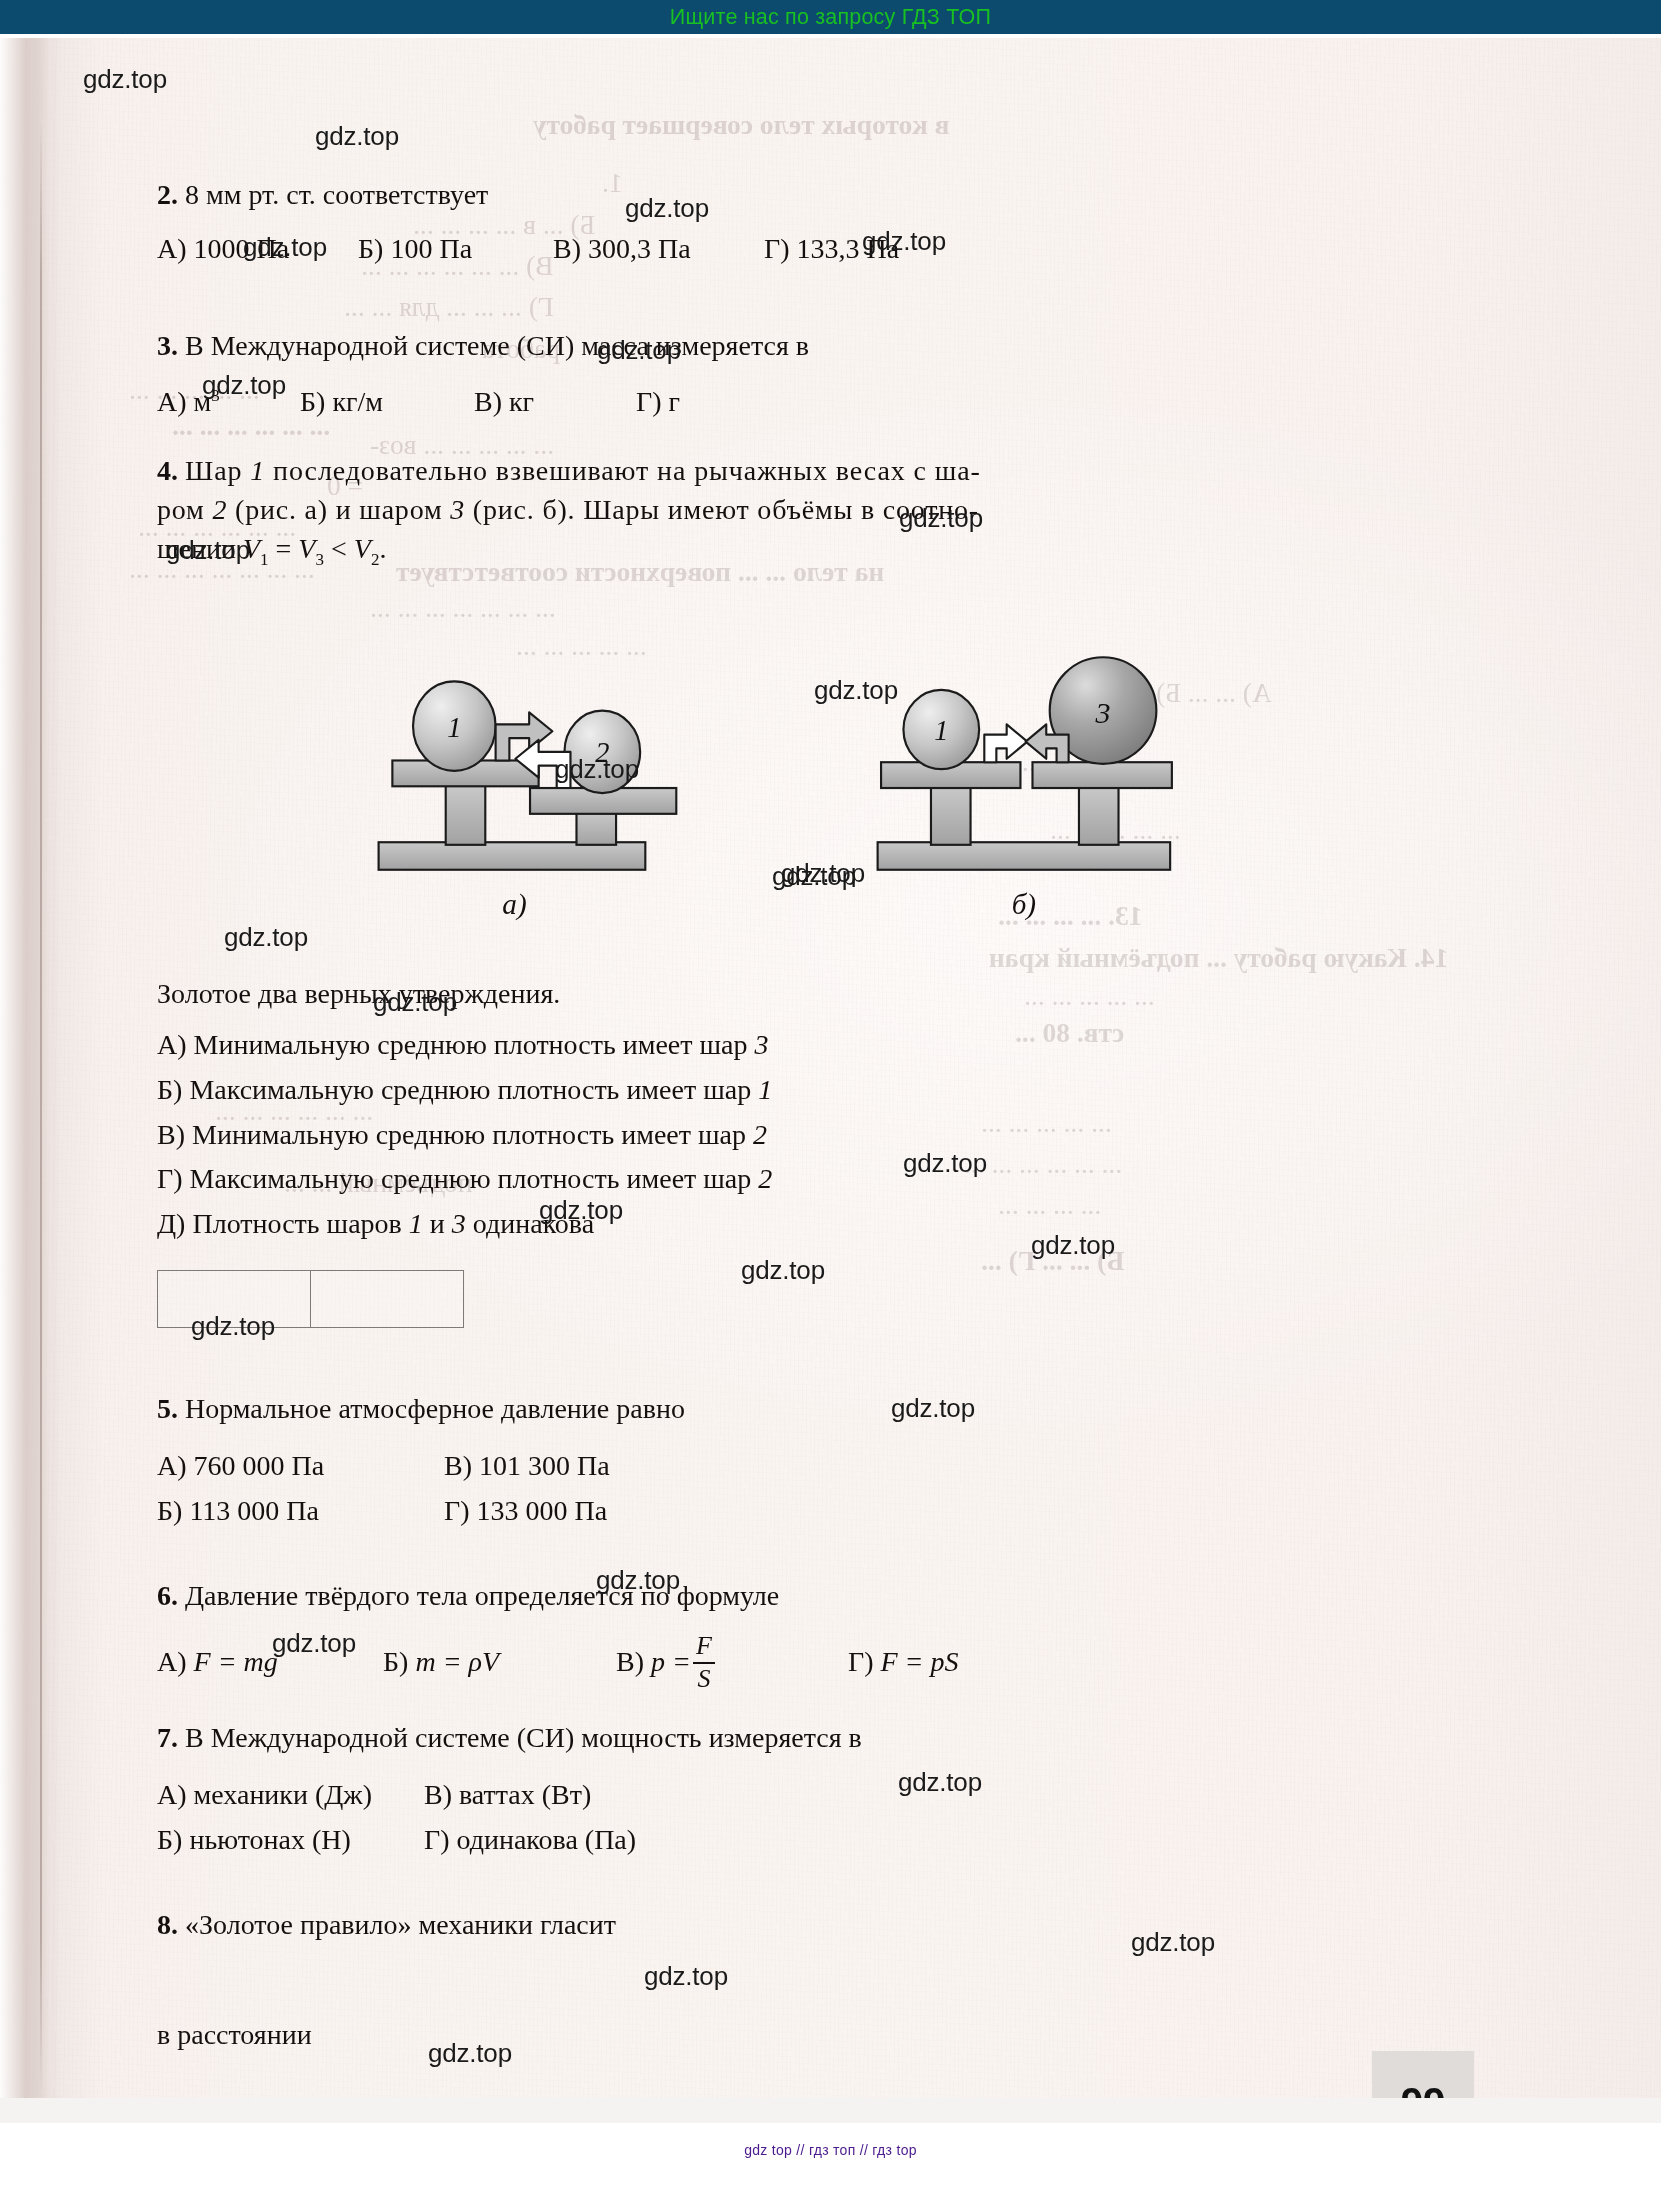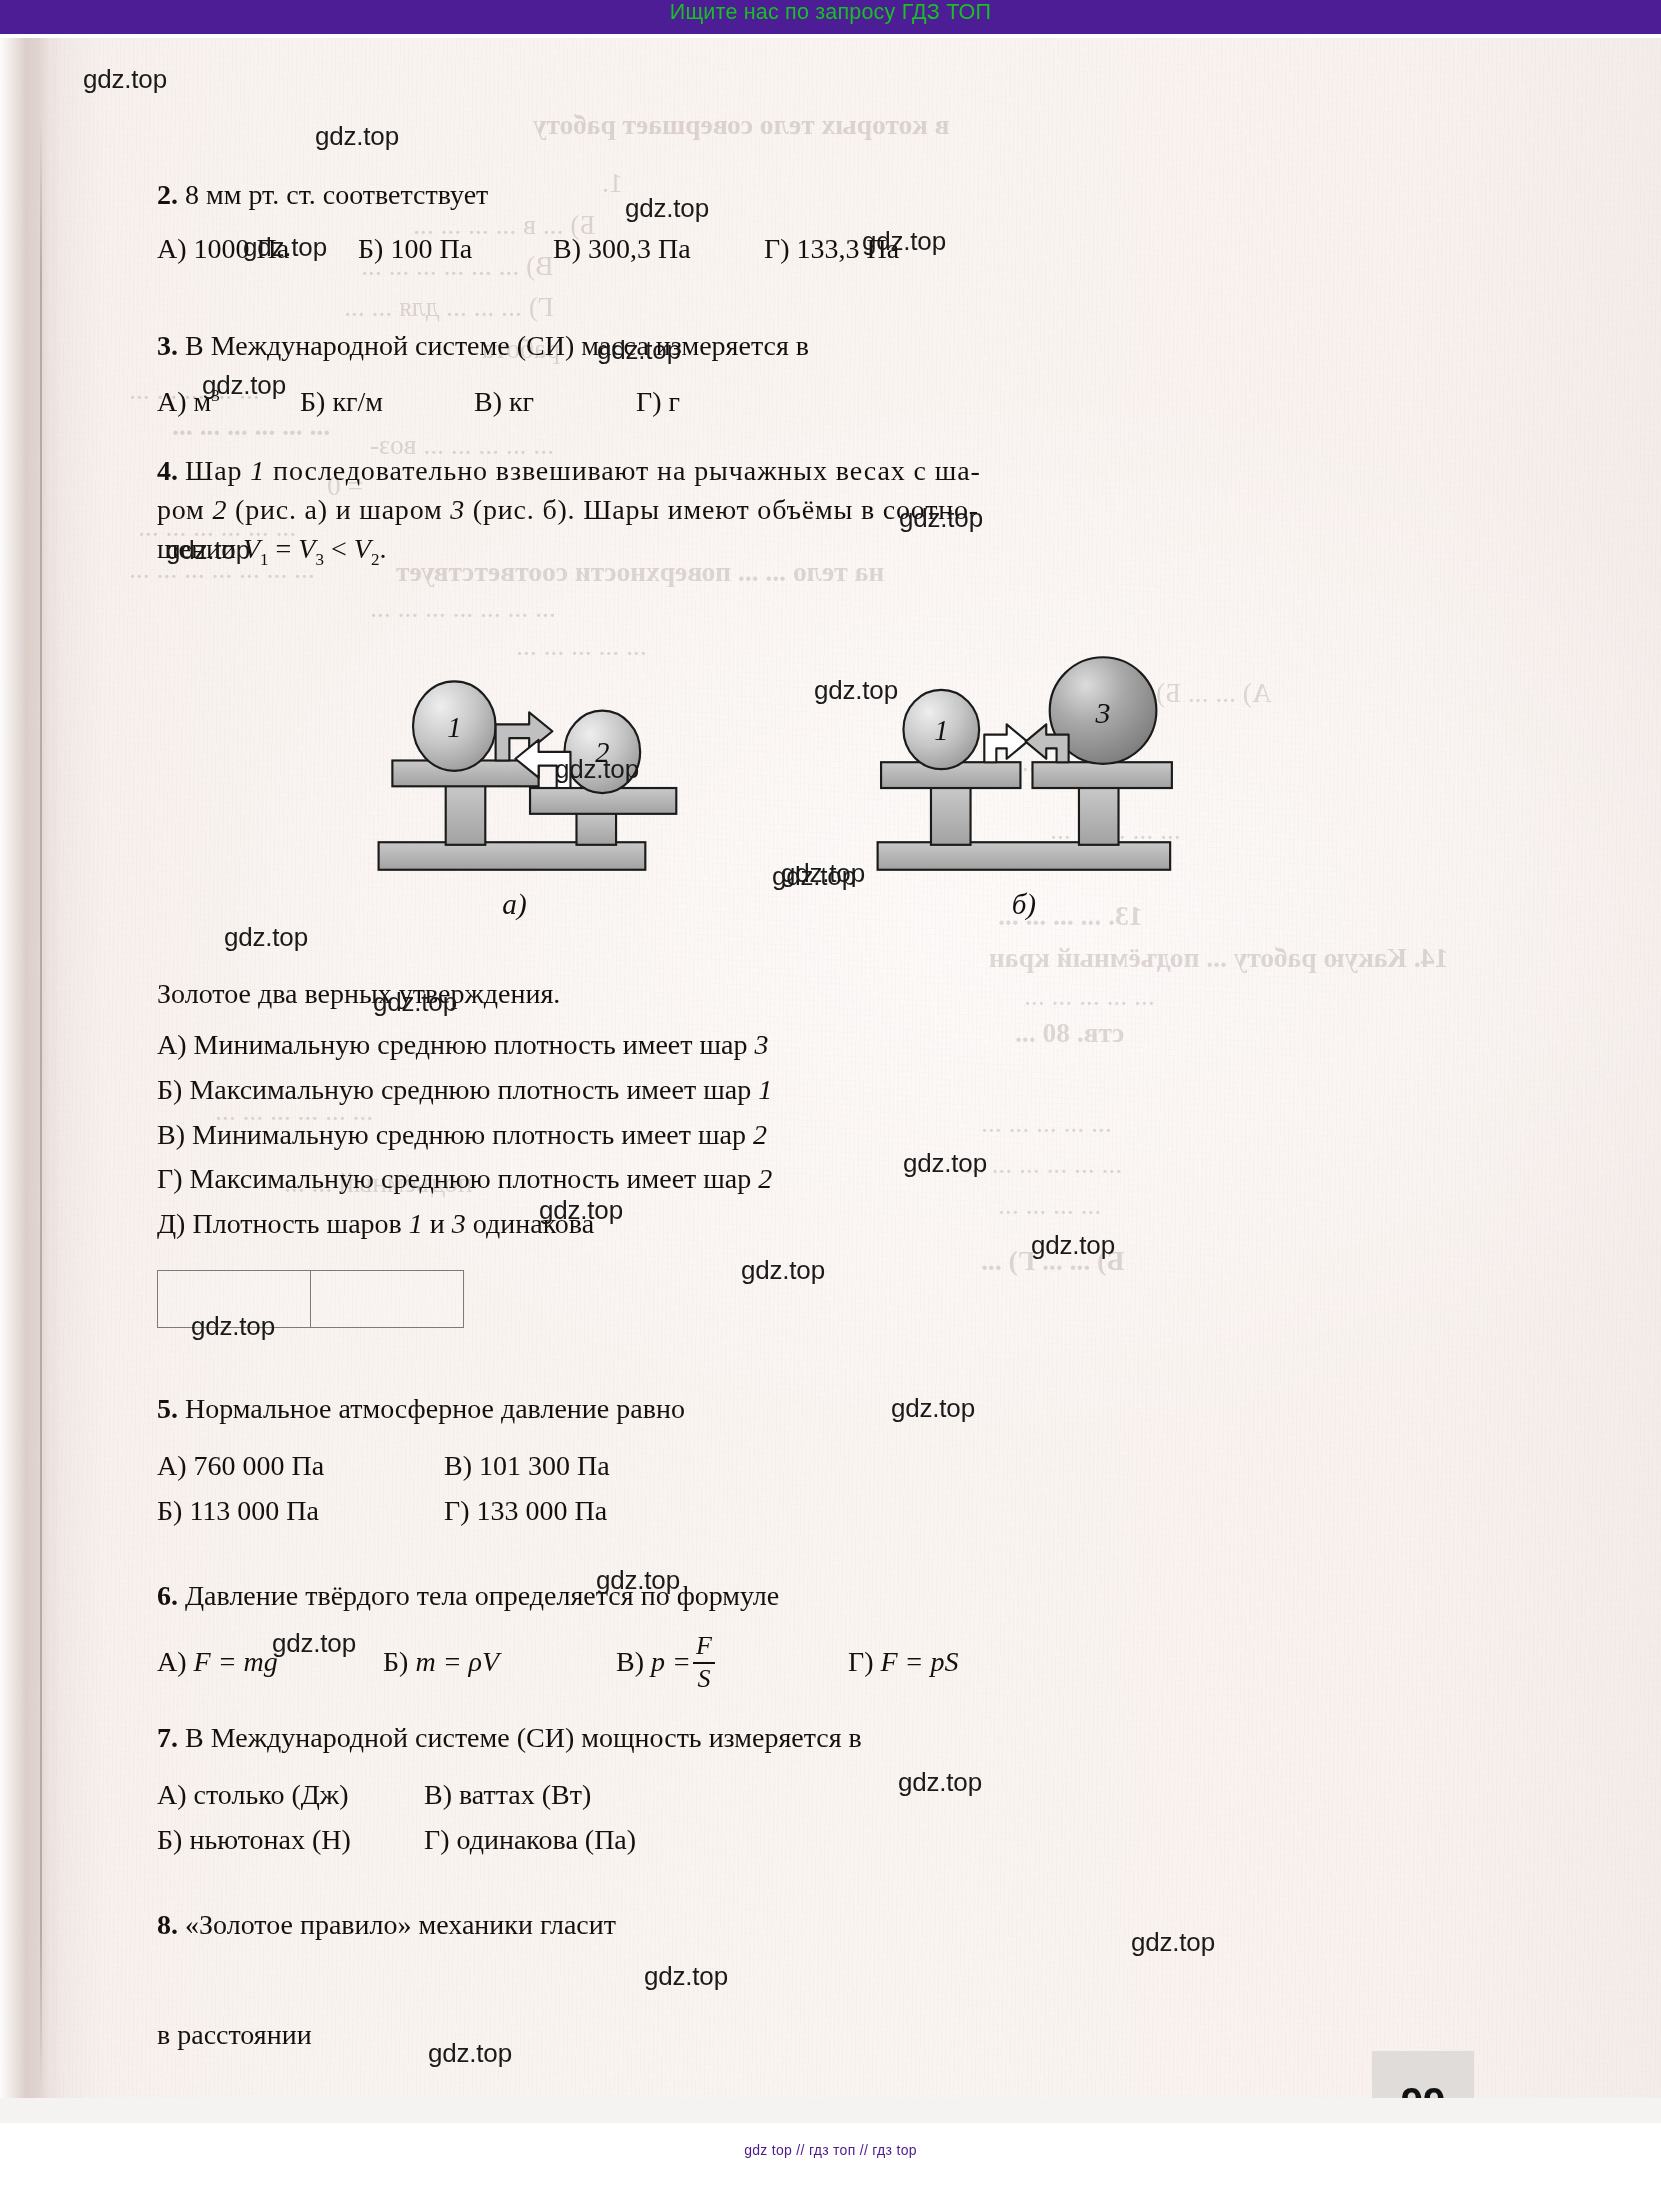--- a/index.html
+++ b/index.html
@@ -7,22 +7,22 @@
     width: 1661px; height: 2207px;
     background: #ffffff;
     font-family: "Liberation Serif", serif;
     overflow: hidden;
   }
   #page { position: relative; width: 1661px; height: 2207px; background:#ffffff; }
 
   
   .promo-banner {
     position: absolute; left: 0; top: 0; width: 1661px; height: 34px;
-    background: #4c1d95;
-    display: flex; justify-content: center;
+    background: #0c4a6e;
+    display: flex; align-items: center; justify-content: center;
   }
   .promo-banner span {
     font-family: "Liberation Sans", sans-serif;
     font-size: 21.5px; font-weight: 400; color: #18c021;
     letter-spacing: 0.2px;
   }
 
   
   .scan {
     position: absolute; left: 0; top: 38px; width: 1661px; height: 2086px;
@@ -377,21 +377,21 @@
         </span>
       </div>
 
       <div class="q" style="left:157px; top:1682px;">
         <span class="qnum">7.</span>
         <span>В Международной системе (СИ) мощность измеряется в</span>
       </div>
       <div class="optrow" style="left:157px; top:1741px;">
         <span class="cell" style="width:260px">
           <span>А)</span>
-          <span>столько (Дж)</span>
+          <span>механики (Дж)</span>
         </span>
         <span class="cell">
           <span>В)</span>
           <span>ваттах (Вт)</span>
         </span>
       </div>
       <div class="optrow" style="left:157px; top:1786px;">
         <span class="cell" style="width:260px">
           <span>Б)</span>
           <span>ньютонах (Н)</span>

